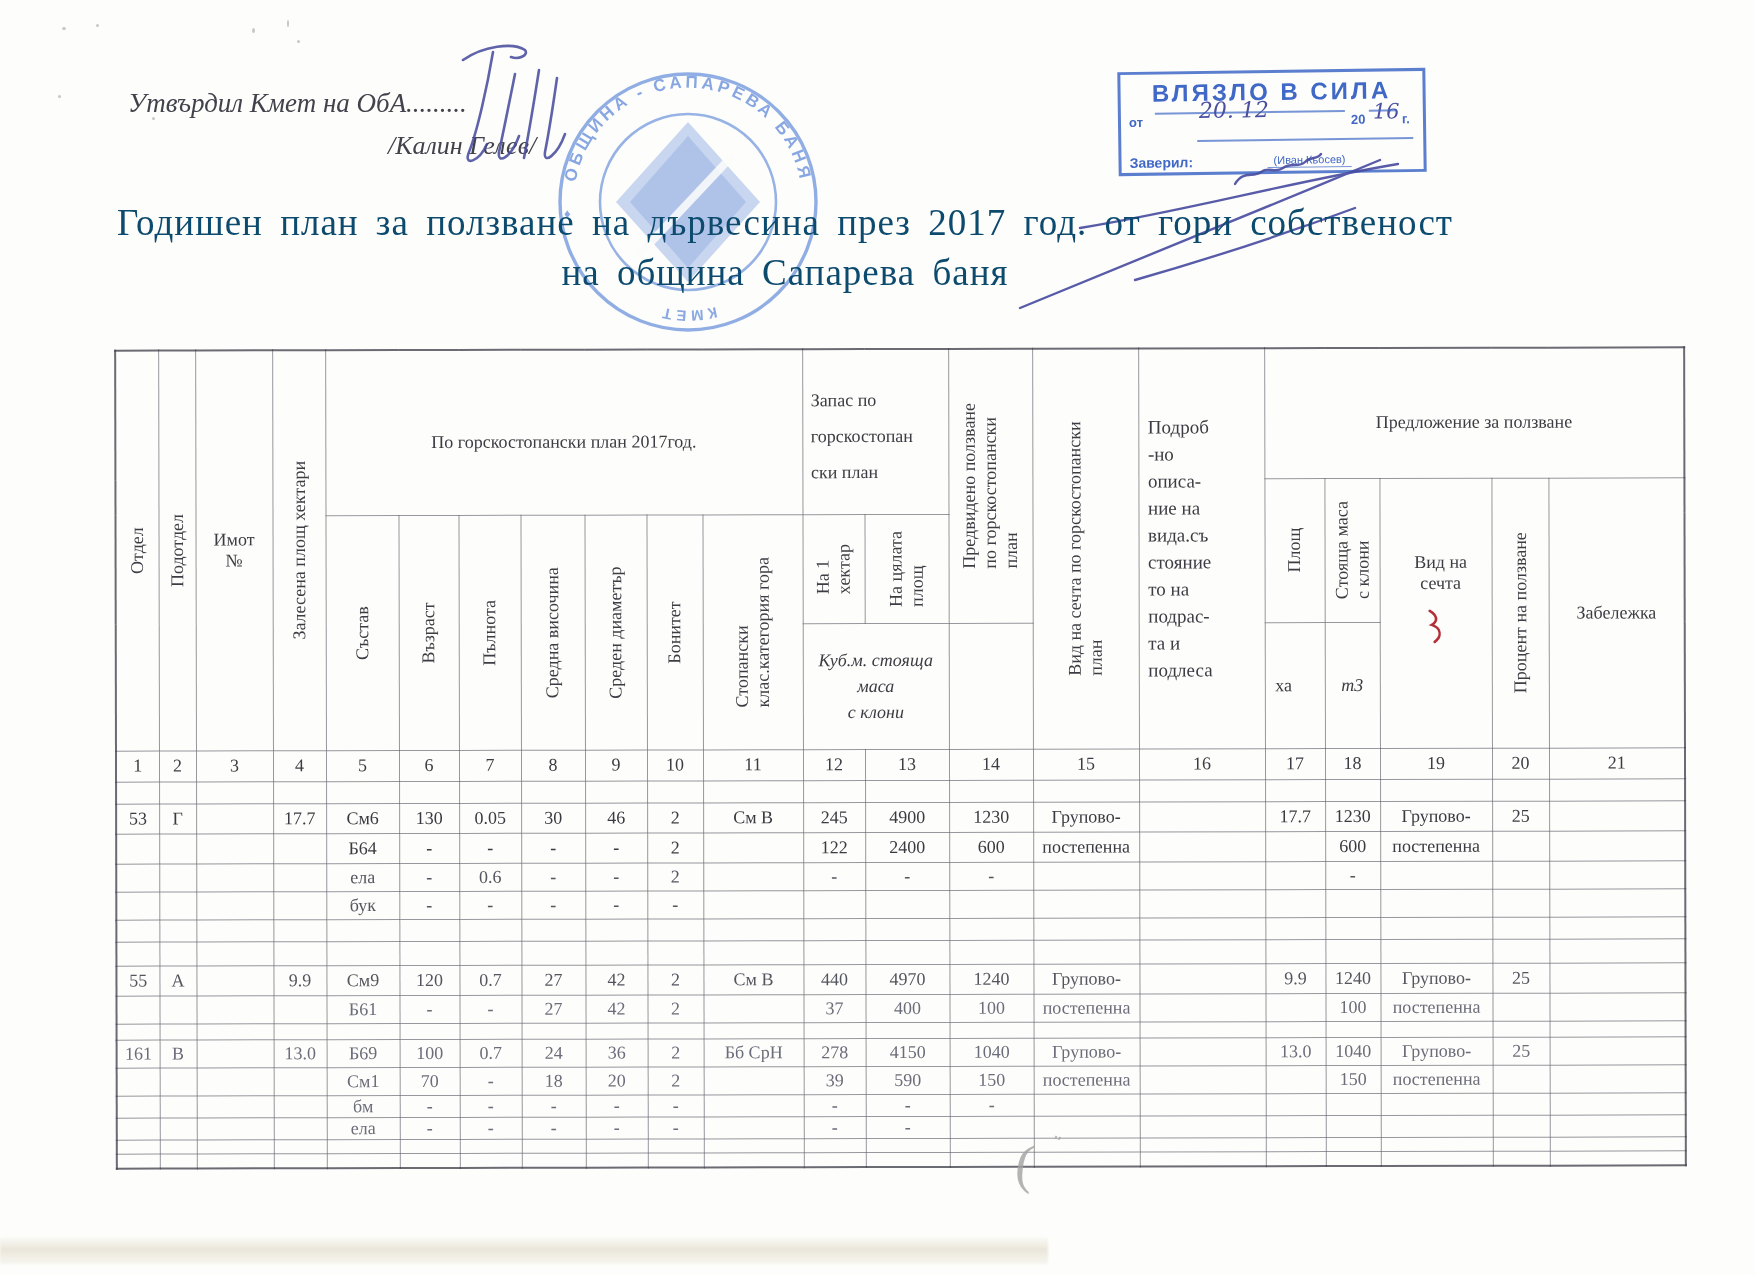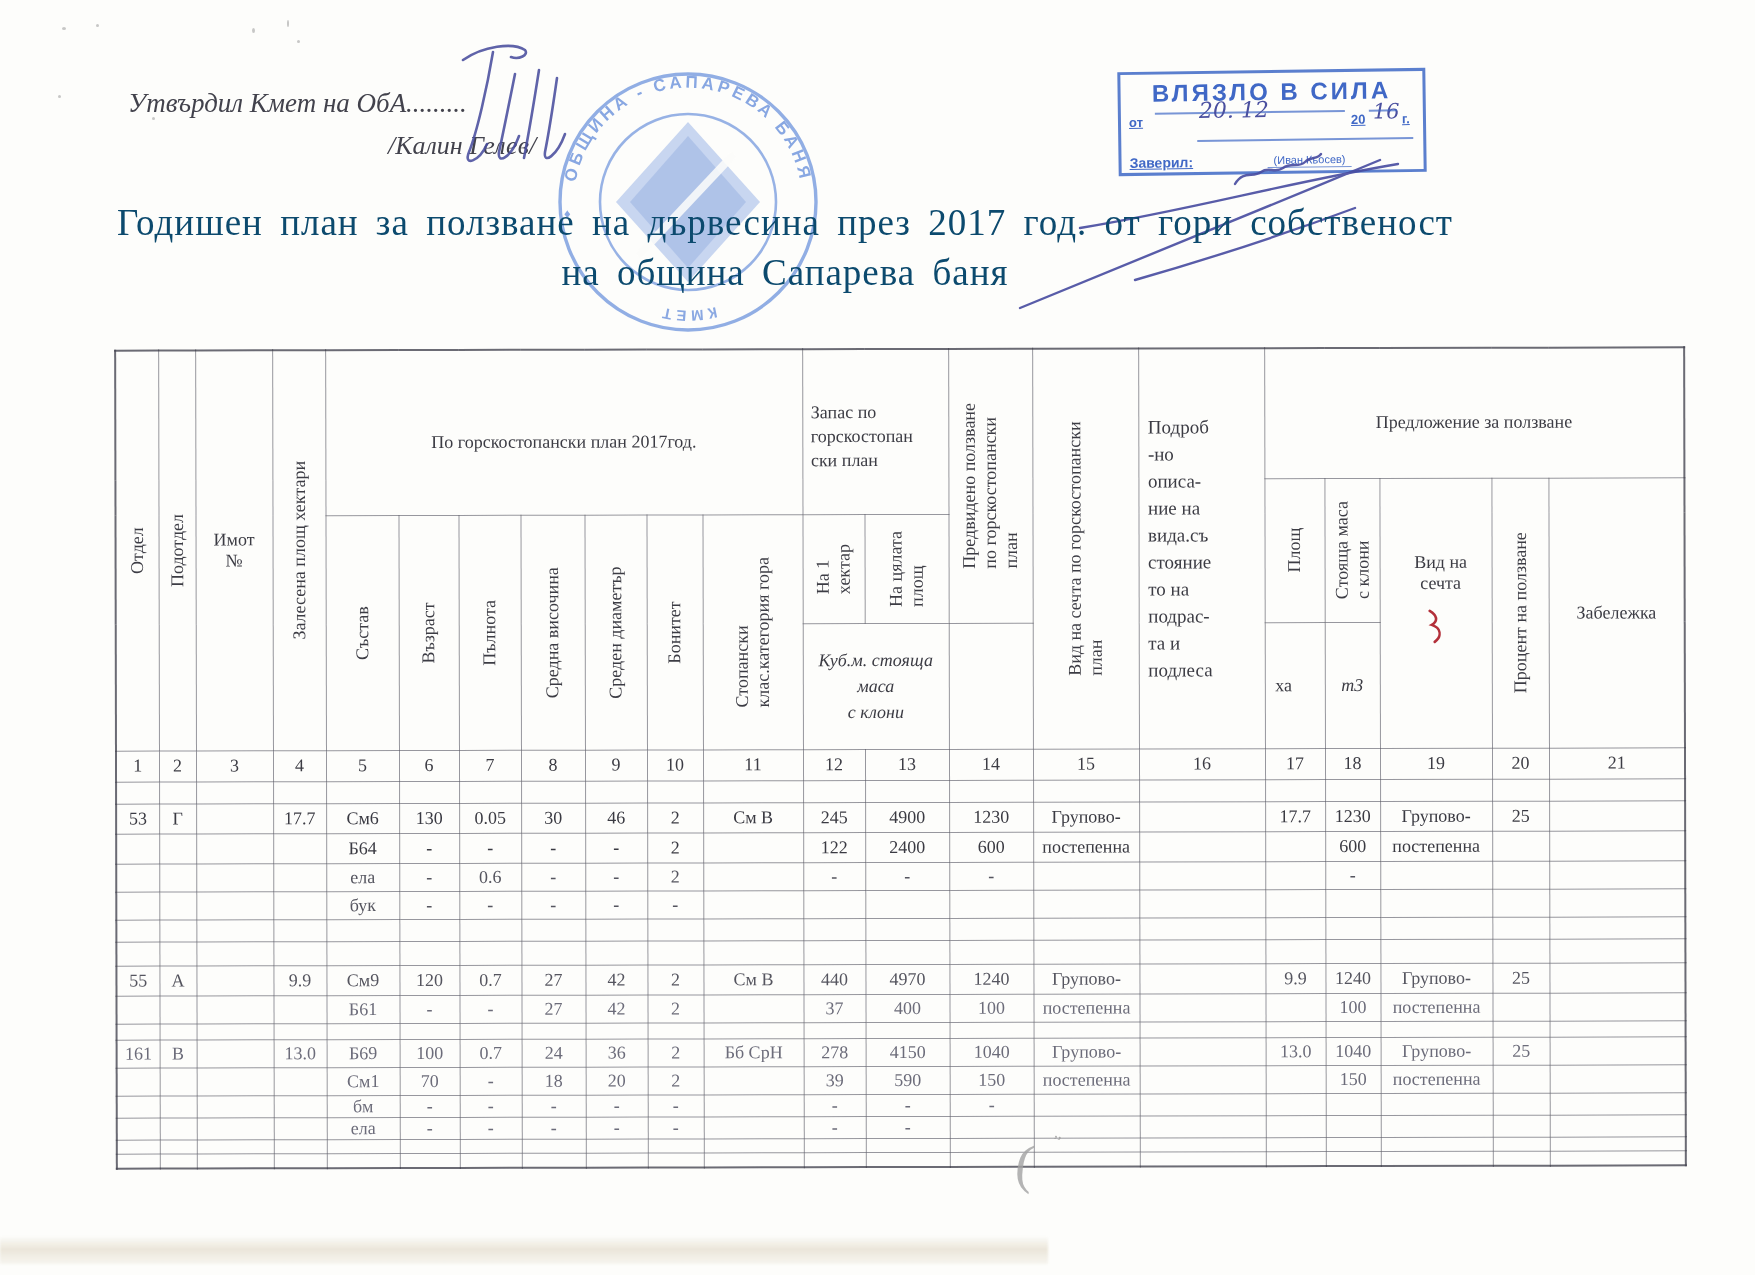--- a/index.html
+++ b/index.html
@@ -12,21 +12,21 @@
              font-size:37px;line-height:50px;color:#0c4a6e;letter-spacing:1px;word-spacing:7px;}
   svg.sig{position:absolute;pointer-events:none;}
   
   .round-stamp{position:absolute;left:548px;top:66px;opacity:.78;}
   
   .entry-stamp{position:absolute;left:1118px;top:70px;width:302px;height:98px;
                border:3px solid rgba(62,104,198,.85);transform:rotate(-0.8deg);
                font-family:"Liberation Sans",sans-serif;color:#4068c6;}
   .es-title{position:absolute;left:0;top:5px;width:100%;text-align:center;font-weight:bold;
             font-size:24px;letter-spacing:3px;}
-  .es-small{position:absolute;font-size:13px;font-weight:bold;text-decoration:underline;}
+  .es-small{position:absolute;font-size:13px;font-weight:bold;}
   .es-line{position:absolute;border-bottom:2px solid rgba(62,104,198,.7);}
   .es-hand{position:absolute;font-family:"DejaVu Serif",serif;font-style:italic;color:#4a4f9f;}
   .es-name{position:absolute;left:146px;top:81px;font-size:11px;border-bottom:1.5px solid rgba(62,104,198,.7);padding:0 6px 1px 6px;}
   
   table.plan{position:absolute;left:115px;top:348px;border-collapse:collapse;table-layout:fixed;
              transform:rotate(-0.12deg);}
   table.plan td{border:1px solid rgba(88,88,100,.62);padding:0;text-align:center;vertical-align:middle;
                 font-size:18px;overflow:visible;position:relative;}
   table.plan{border:2px solid rgba(70,70,82,.8);}
   td.hdr{font-size:19px;color:#3c3c44;}
@@ -155,21 +155,21 @@
           </td>
         <td class="hdr" rowspan="4">
             <span class="vert">Подотдел</span>
           </td>
         <td class="hdr pre" rowspan="4">Имот
 №</td>
         <td class="hdr" rowspan="4">
             <span class="vert">Залесена площ хектари</span>
           </td>
         <td class="hdr vtop" colspan="7" rowspan="2" style="padding-top:20px;">По горскостопански план  2017год.</td>
-        <td class="hdr vtop pre" colspan="2" rowspan="2" style="padding-top:8px;text-align:left;padding-left:8px;line-height:24px;">Запас по
+        <td class="hdr vtop pre" colspan="2" rowspan="2" style="padding-top:8px;text-align:left;padding-left:8px;line-height:36px;">Запас по
 горскостопан
 ски план</td>
         <td class="hdr" rowspan="3">
             <span class="vert">Предвидено ползване
 по горскостопански
 план</span>
           </td>
         <td class="hdr" rowspan="4">
             <span class="vert">Вид  на сечта по горскостопански
 план</span>

